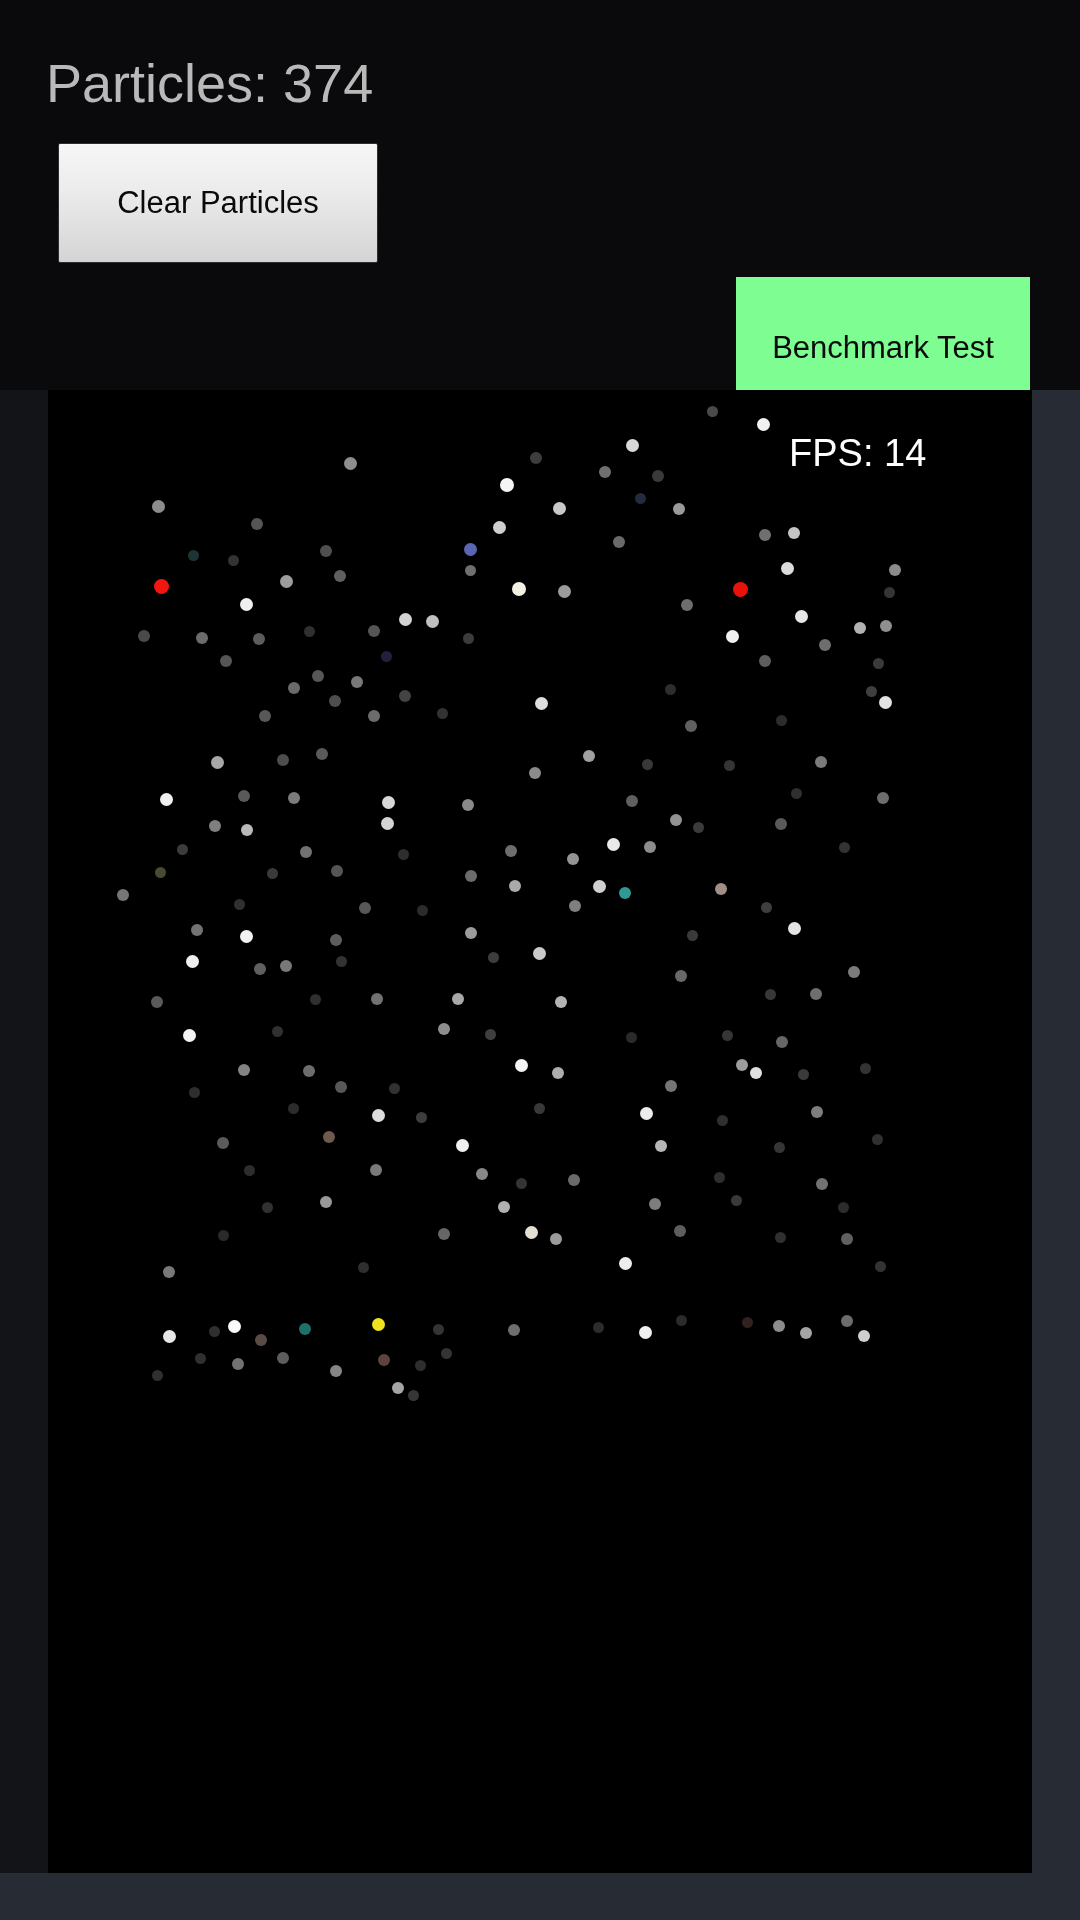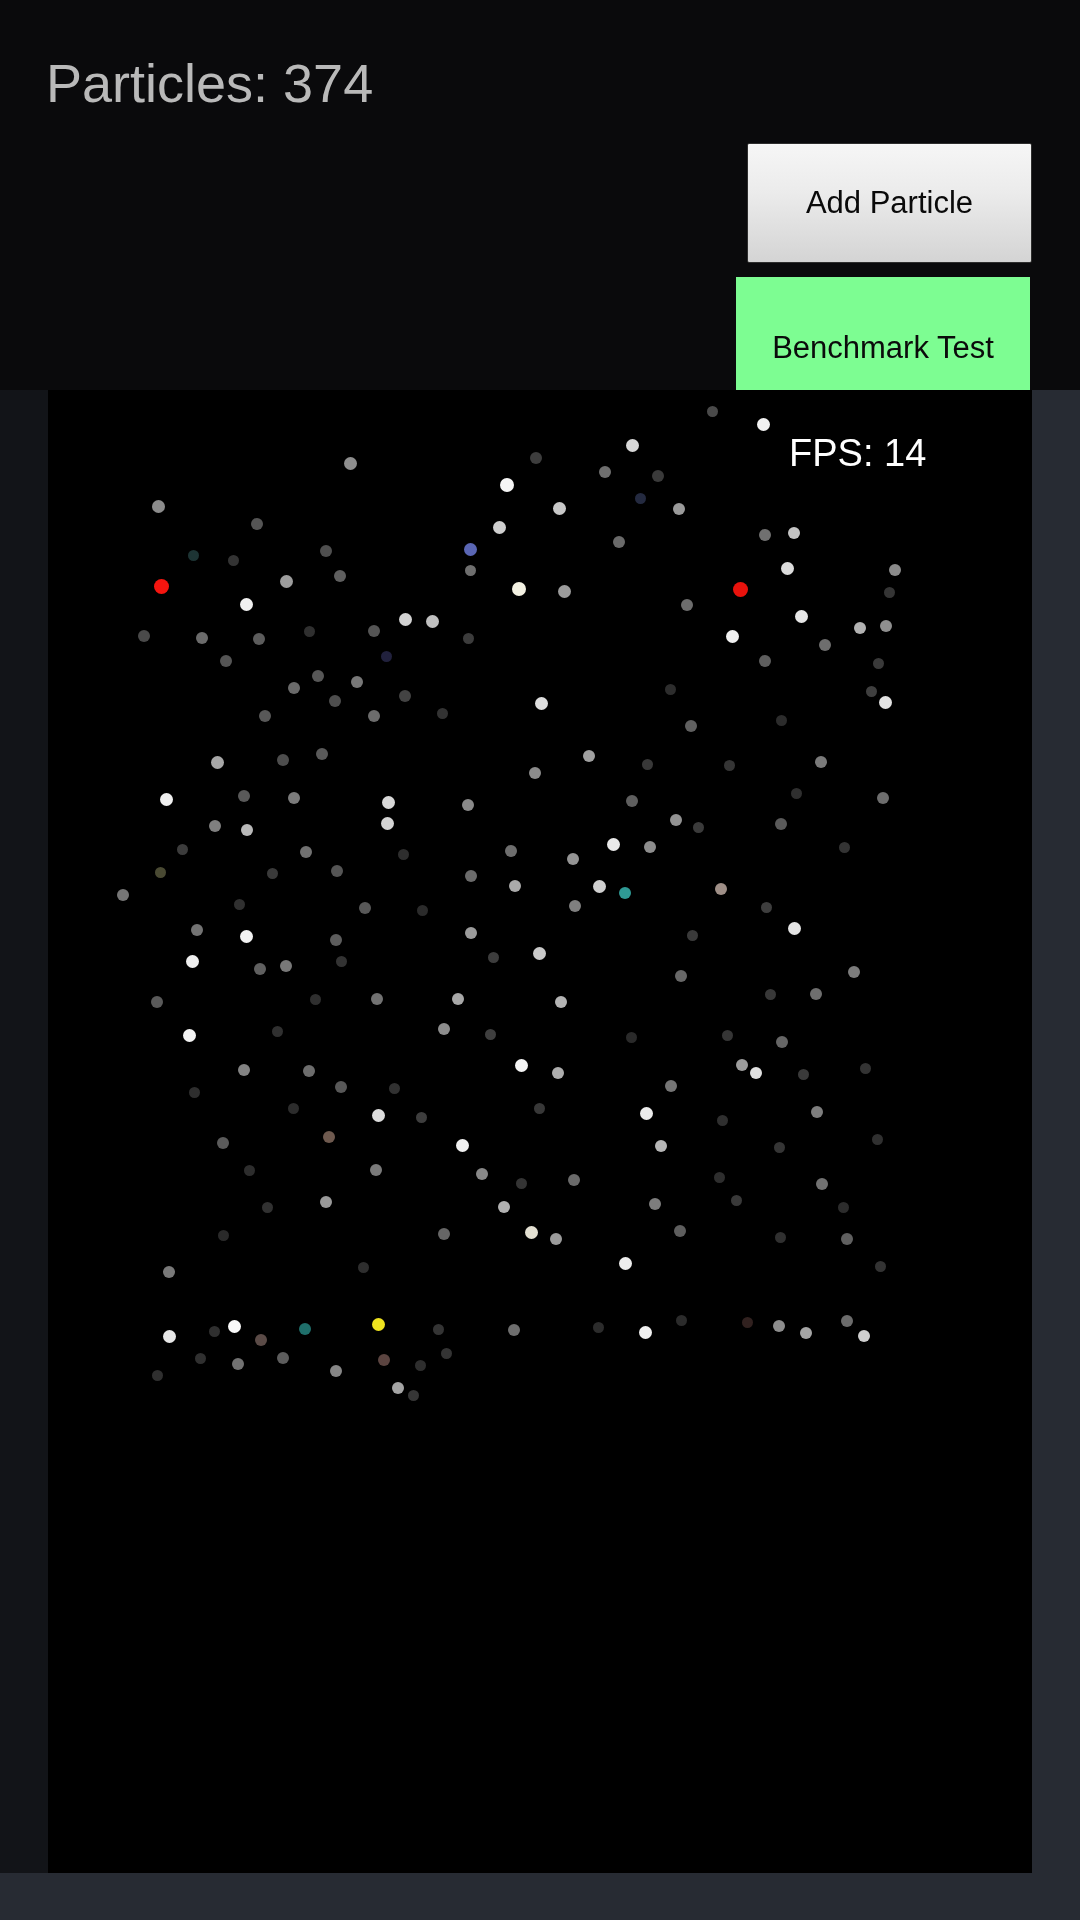--- a/index.html
+++ b/index.html
@@ -150,22 +150,22 @@
   }
 </style>
 </head>
 <body>
 
 <div id="screen">
 
   <div id="header-area">
     <div id="particle-count-label" style="color: rgb(185, 185, 185);">Particles: 374</div>
 
-
-    <div class="sys-button" id="add-particle-button">Add Particle</div>
+    <div class="sys-button" id="clear-particles-button">Clear Particles</div>
+
 
     <div id="benchmark-test-button" style="background: rgb(125, 253, 146);">Benchmark Test</div>
   </div>
 
   <div id="left-chrome"></div>
   <div id="right-chrome"></div>
 
   <div id="particle-canvas" style="background: rgb(0, 0, 0);">
       <div class="particle" style="left: 709px; top: 28px; width: 13px; height: 13px; background: rgb(242, 242, 242);"></div>
       <div class="particle" style="left: 659px; top: 16px; width: 11px; height: 11px; background: rgb(74, 74, 74);"></div>

